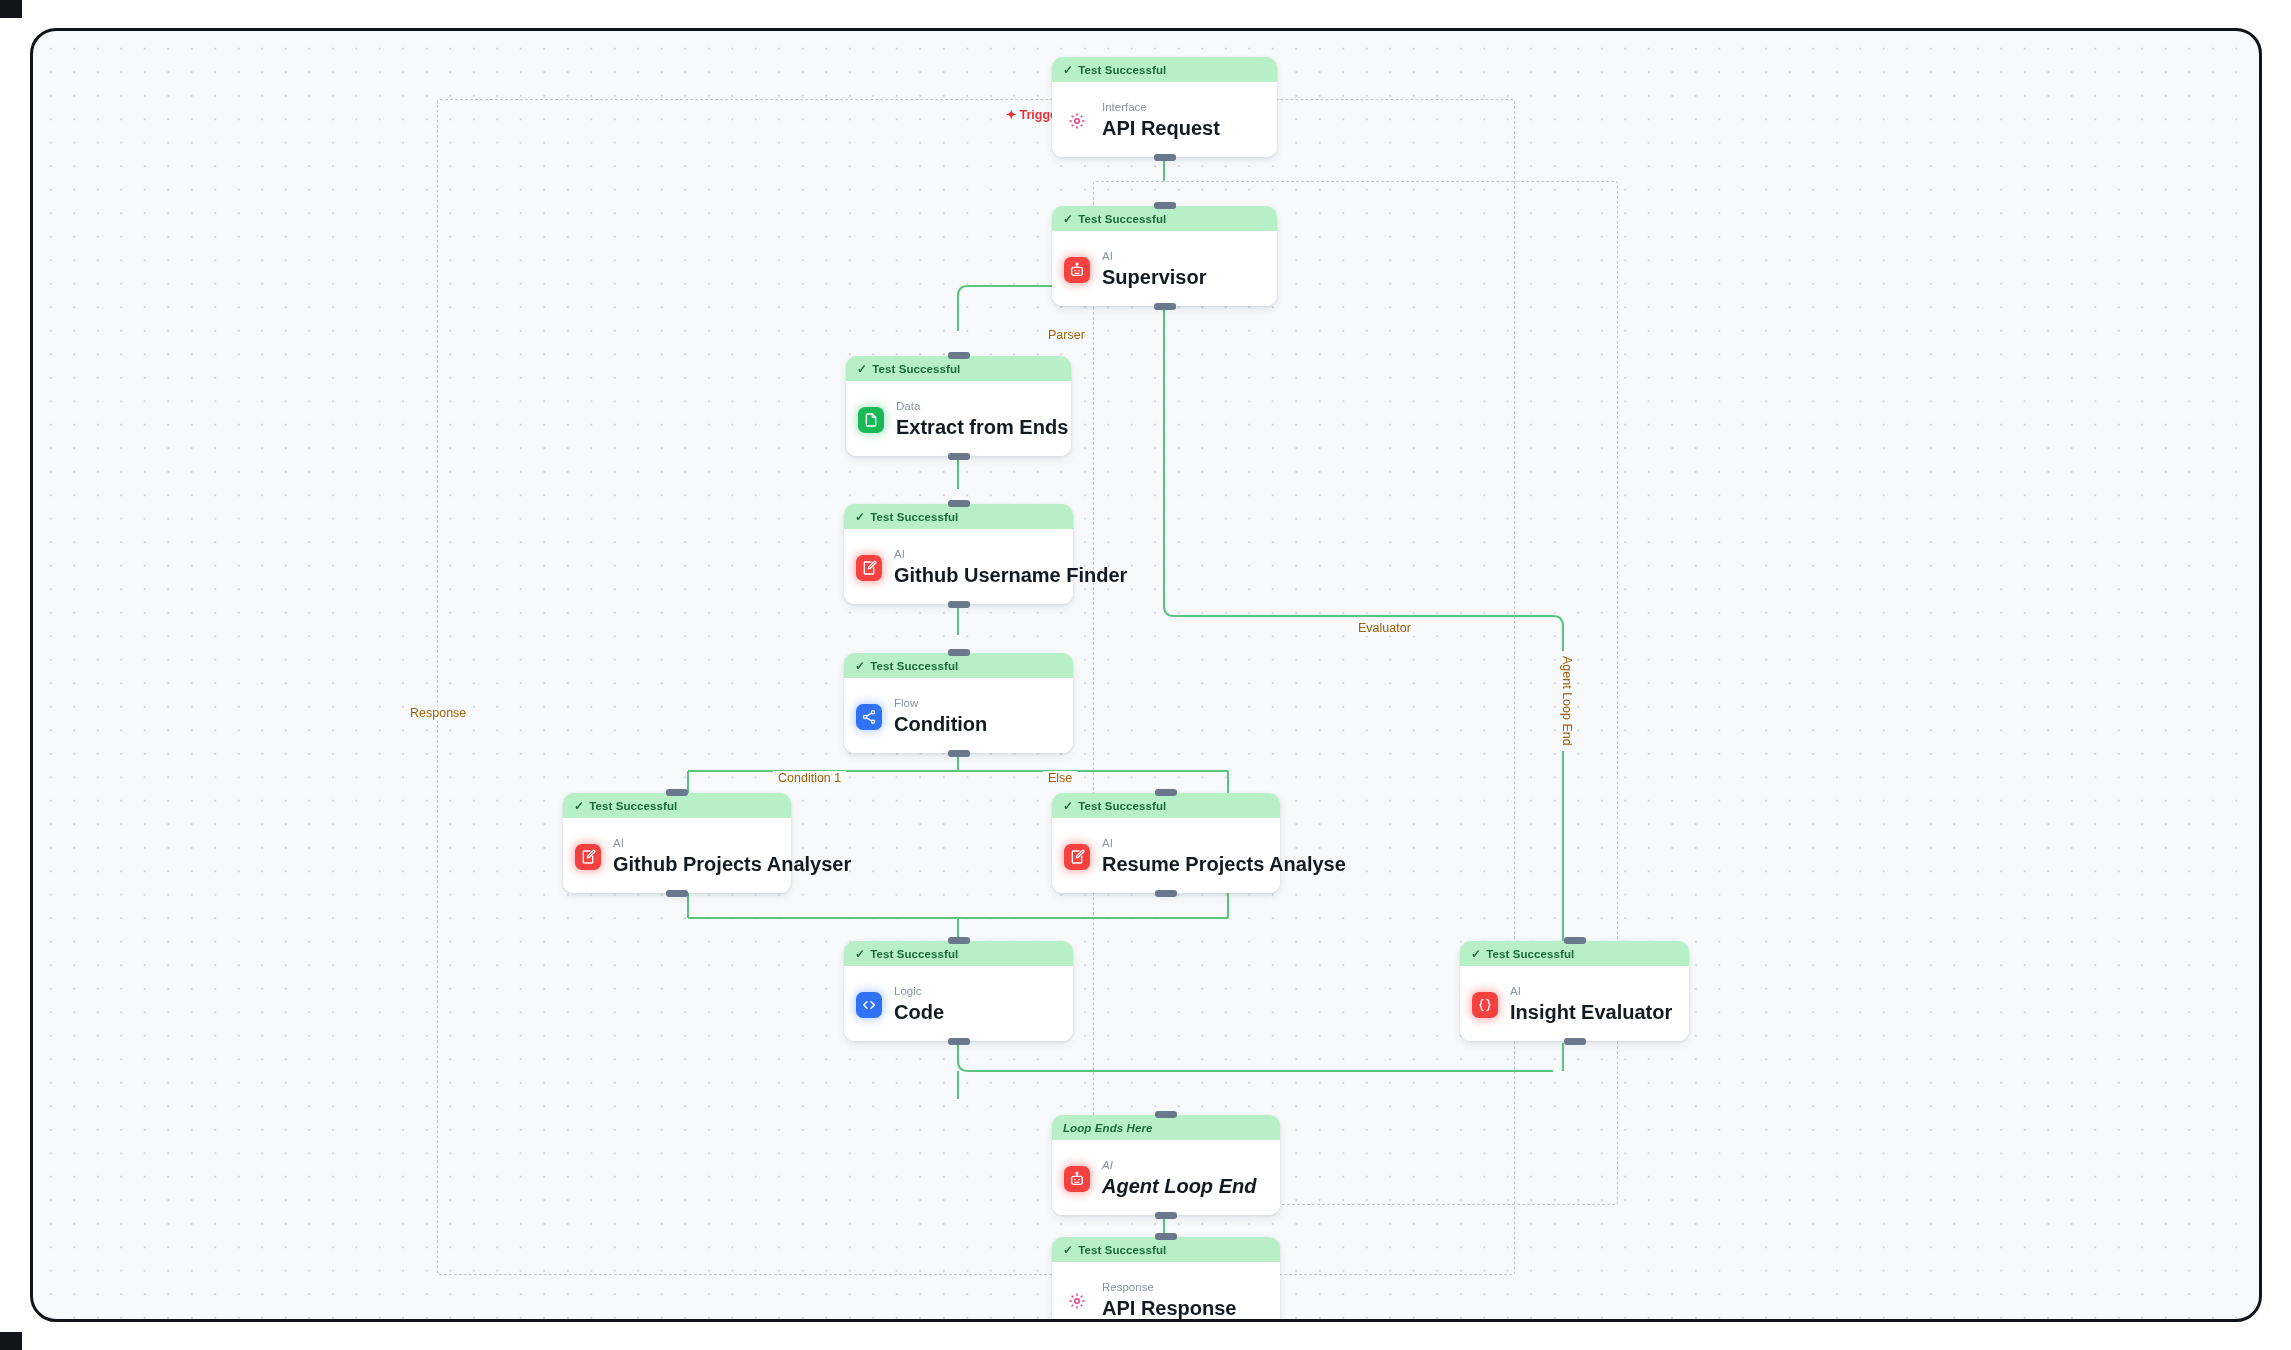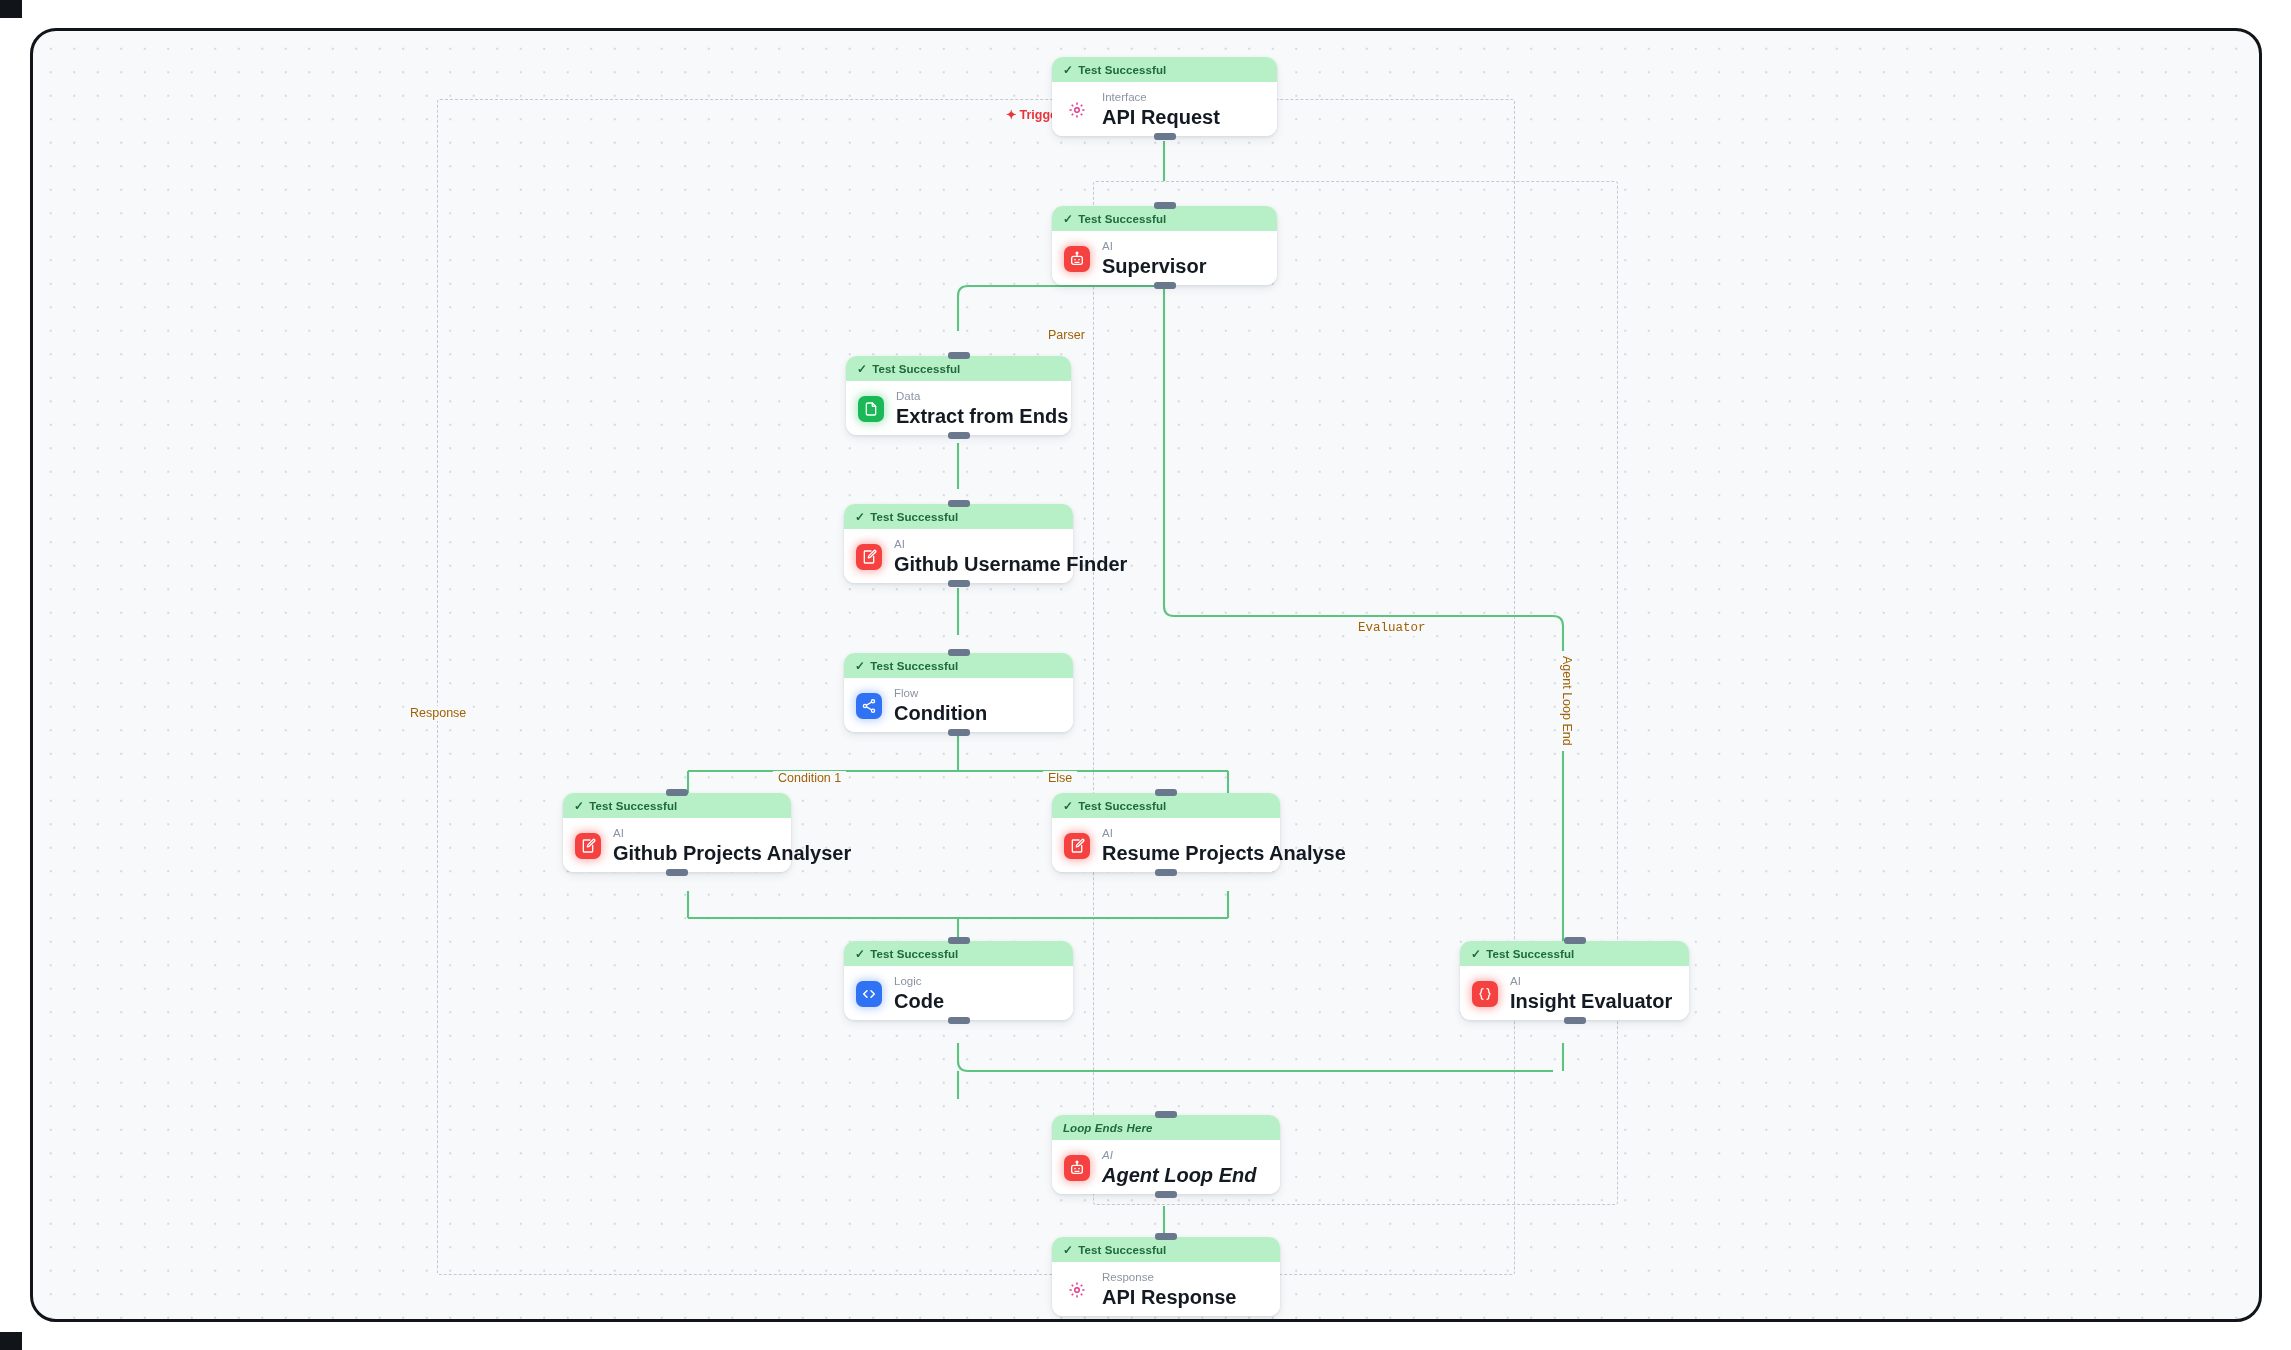--- a/index.html
+++ b/index.html
@@ -62,21 +62,21 @@
   }
   .node-head .tick {
     font-size: 12px; margin-right: 5px; line-height: 1;
     color: #1d6b38; font-weight: 700;
   }
   .node-body {
     background: #ffffff;
     border-radius: 0 0 11px 11px;
     display: flex; align-items: center;
     padding: 14px 12px 12px 12px;
-    height: 54px;
+    height: 75px;
   }
   .node-icon {
     width: 26px; height: 26px; flex: 0 0 26px;
     border-radius: 7px;
     display: flex; align-items: center; justify-content: center;
     margin-right: 12px;
     color: #fff;
   }
   .node-icon.red   { background: #f5413f; box-shadow: 0 0 9px 2px rgba(245,65,63,.40); }
   .node-icon.green { background: #19b957; box-shadow: 0 0 9px 2px rgba(25,185,87,.35); }
@@ -167,21 +167,21 @@
 
         <path d="M1131,1175 L1131,1212"></path>
       </g>
     </svg>
 
     <div class="edge-label trigger" style="left:968px; top:77px;">
       <span>✦</span>
       <span>Trigger</span>
     </div>
     <div class="edge-label" style="left:1010px; top:297px;">Parser</div>
-    <div class="edge-label" style="left:1320px; top:590px;font-family:Liberation Mono, monospace;">Evaluator</div>
+    <div class="edge-label" style="left:1320px; top:590px;">Evaluator</div>
     <div class="edge-label" style="left:372px; top:675px;">Response</div>
     <div class="edge-label vertical" style="left:1527px; top:620px;">Agent Loop End</div>
     <div class="edge-label" style="left:740px; top:740px;">Condition 1</div>
     <div class="edge-label" style="left:1010px; top:740px;">Else</div>
 
     <div class="node" style="left:1019px; top:26px; width:225px;">
       <div class="node-head">
         <span class="tick">✓</span>
         <span>Test Successful</span>
       </div>

